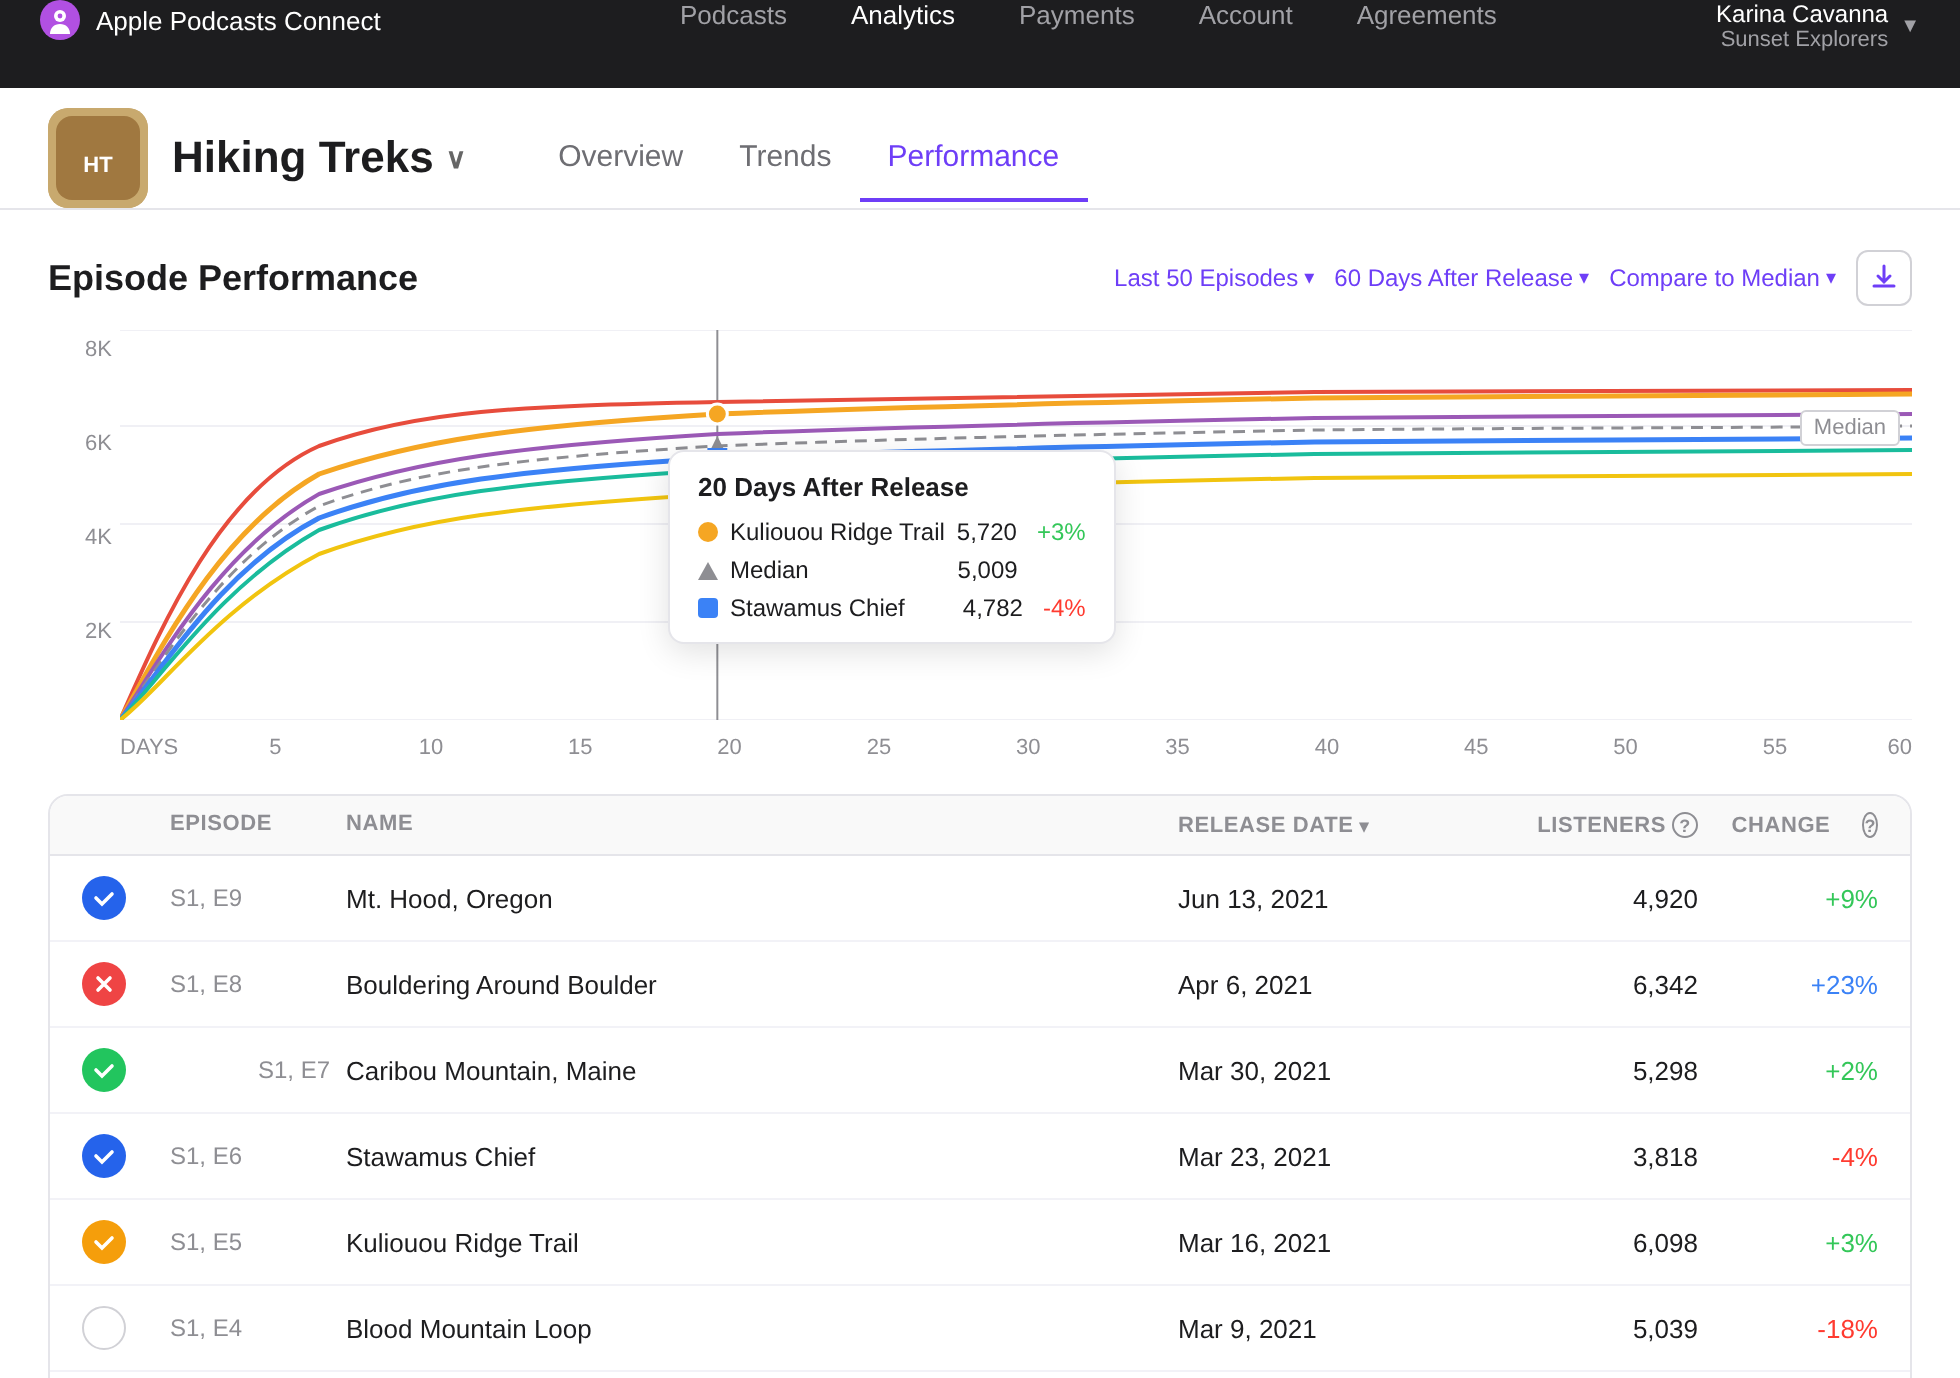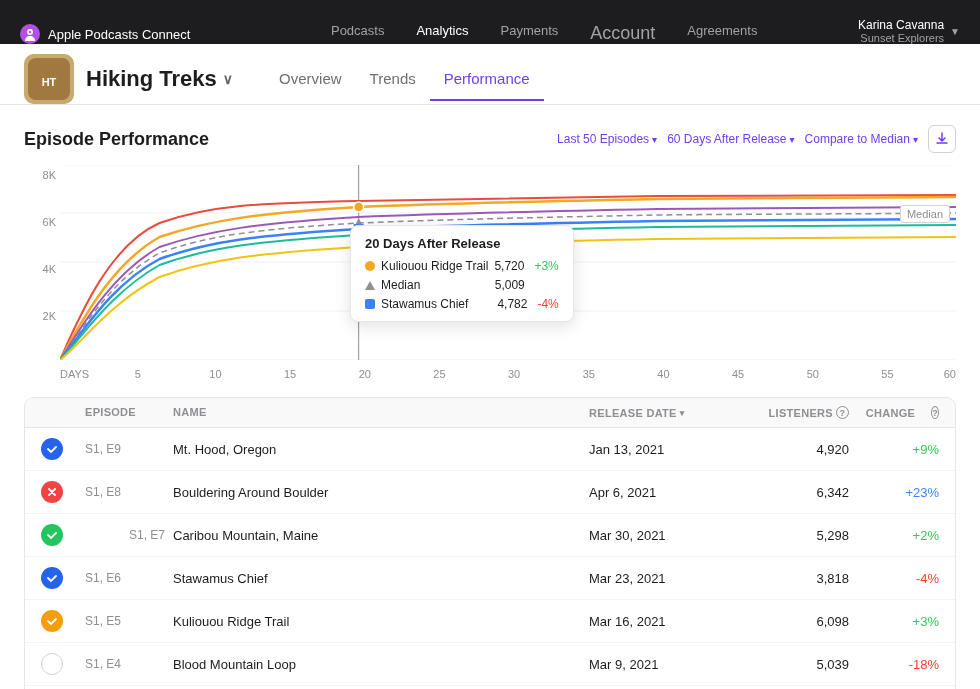--- a/index.html
+++ b/index.html
@@ -1,35 +1,35 @@
 <!DOCTYPE html>
 <html><head>
   <meta charset="utf-8">
   <style>
     * { box-sizing: border-box; margin: 0; padding: 0; }
     body { font-family: -apple-system, BlinkMacSystemFont, 'Helvetica Neue', Arial, sans-serif; background: #fff; color: #1d1d1f; font-size: 13px; width: 980px; min-height: 689px; overflow-x: hidden; }
   </style>
 </head>
 <body>
 
-<nav style="display:flex;align-items:flex-end;height:44px;background:#1d1d1f;padding:0 20px;gap:0;text-decoration:underline;">
+<nav style="display:flex;align-items:flex-start;height:44px;background:#1d1d1f;padding:0 20px;gap:0;text-decoration:underline;">
   <div style="display:flex;align-items:center;gap:8px;color:#fff;font-size:13px;font-weight:500;margin-right:40px;">
     <svg width="20" height="20" viewBox="0 0 20 20" fill="none">
       <circle cx="10" cy="10" r="10" fill="#b150e2"></circle>
       <circle cx="10" cy="8" r="3" fill="white"></circle>
       <path d="M10 12 C7 12 5 14 5 17 L15 17 C15 14 13 12 10 12Z" fill="white"></path>
       <circle cx="10" cy="8" r="1.2" fill="#b150e2"></circle>
     </svg>
     <span>Apple Podcasts Connect</span>
   </div>
   <div style="display:flex;gap:32px;flex:1;justify-content:center;">
     <a style="color:#a1a1a6;font-size:13px;text-decoration:none;cursor:pointer;">Podcasts</a>
     <a style="color:#fff;font-size:13px;font-weight:500;text-decoration:none;cursor:pointer;">Analytics</a>
     <a style="color:#a1a1a6;font-size:13px;text-decoration:none;cursor:pointer;">Payments</a>
-    <a style="color:#a1a1a6;font-size:18px;text-decoration:none;cursor:pointer;">Account</a>
+    <a style="color:#a1a1a6;font-size:13px;text-decoration:none;cursor:pointer;">Account</a>
     <a style="color:#a1a1a6;font-size:13px;text-decoration:none;cursor:pointer;">Agreements</a>
   </div>
   <div style="display:flex;align-items:center;gap:4px;cursor:pointer;">
     <div style="text-align:right;">
       <div style="color:#fff;font-size:12px;font-weight:500;">Karina Cavanna</div>
       <div style="color:#a1a1a6;font-size:11px;">Sunset Explorers</div>
     </div>
     <span style="color:#a1a1a6;font-size:10px;margin-left:2px;">▼</span>
   </div>
 </nav>
@@ -116,21 +116,21 @@
 
       <polygon points="300,53 295,63 305,63" fill="#8e8e93"></polygon>
 
       <rect x="295" y="59" width="10" height="10" fill="#3b82f6"></rect>
     </svg>
 
     <div style="position:absolute;right:6px;top:40px;font-size:11px;color:#8e8e93;border:1px solid #d1d1d6;padding:2px 6px;border-radius:3px;background:#fff;">
       <span>Median</span>
     </div>
 
-    <div style="position:absolute;background:#fff;border:1px solid #e5e5ea;border-radius:8px;padding:10px 14px;font-size:12px;box-shadow:0 4px 16px rgba(0,0,0,0.12);z-index:10;top:60px;left:326px;min-width:220px;">
+    <div style="position:absolute;background:#fff;border:1px solid #e5e5ea;border-radius:8px;padding:10px 14px;font-size:12px;box-shadow:0 4px 16px rgba(0,0,0,0.12);z-index:10;top:60px;left:310px;min-width:220px;">
       <div style="font-weight:600;margin-bottom:8px;font-size:13px;">20 Days After Release</div>
       <div style="display:flex;align-items:center;gap:6px;margin-bottom:5px;">
         <div style="width:10px;height:10px;border-radius:50%;background:#f5a623;flex-shrink:0;"></div>
         <span style="flex:1;">Kuliouou Ridge Trail</span>
         <span style="font-weight:500;">5,720</span>
         <span style="font-weight:500;color:#34c759;margin-left:4px;">+3%</span>
       </div>
       <div style="display:flex;align-items:center;gap:6px;margin-bottom:5px;">
         <div style="width:0;height:0;border-left:5px solid transparent;border-right:5px solid transparent;border-bottom:9px solid #8e8e93;flex-shrink:0;"></div>
         <span style="flex:1;">Median</span>
@@ -185,21 +185,21 @@
     <div style="display:grid;grid-template-columns:44px 88px 1fr 150px 110px 90px;padding:10px 16px;border-bottom:1px solid #f2f2f7;align-items:center;cursor:pointer;">
       <div style="display:flex;align-items:center;">
         <div style="width:22px;height:22px;border-radius:50%;background:#2563eb;display:flex;align-items:center;justify-content:center;">
           <svg width="12" height="12" viewBox="0 0 12 12">
               <path d="M2 6l3 3 5-5" stroke="white" stroke-width="1.8" fill="none" stroke-linecap="round"></path>
             </svg>
         </div>
       </div>
       <div style="font-size:12px;color:#8e8e93;">S1, E9</div>
       <div style="font-size:13px;color:#1d1d1f;">Mt. Hood, Oregon</div>
-      <div style="font-size:13px;color:#1d1d1f;">Jan 13, 2021</div>
+      <div style="font-size:13px;color:#1d1d1f;">Jun 13, 2021</div>
       <div style="font-size:13px;text-align:right;">4,920</div>
       <div style="font-size:13px;text-align:right;font-weight:500;color:#34c759;">+9%</div>
     </div>
 
     <div style="display:grid;grid-template-columns:44px 88px 1fr 150px 110px 90px;padding:10px 16px;border-bottom:1px solid #f2f2f7;align-items:center;cursor:pointer;">
       <div style="display:flex;align-items:center;">
         <div style="width:22px;height:22px;border-radius:50%;background:#ef4444;display:flex;align-items:center;justify-content:center;">
           <svg width="10" height="10" viewBox="0 0 10 10">
               <path d="M2 2l6 6M8 2l-6 6" stroke="white" stroke-width="1.8" stroke-linecap="round"></path>
             </svg>

